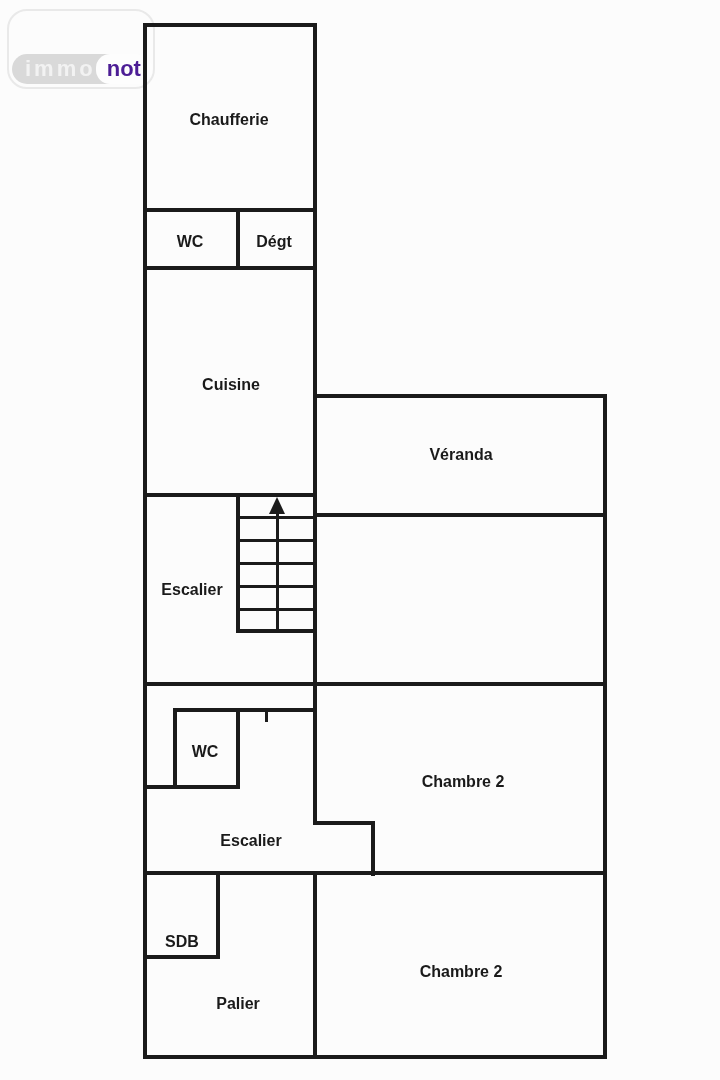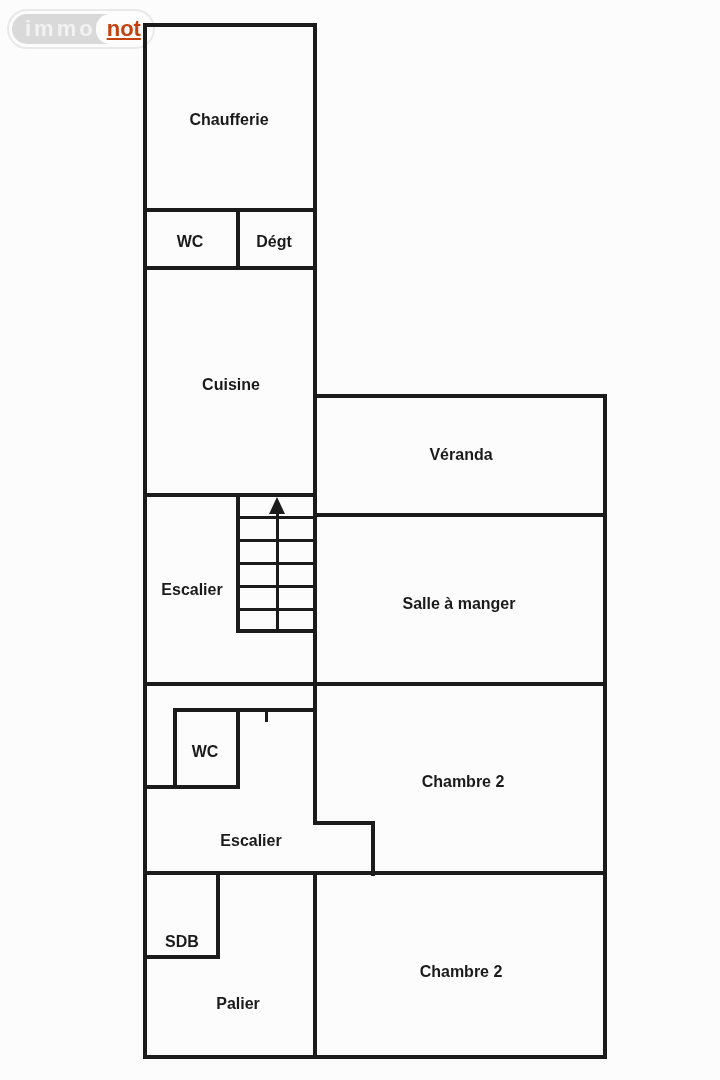--- a/index.html
+++ b/index.html
@@ -32,43 +32,43 @@
     padding: 3px;
     z-index: 1;
   }
   .logo-capsule {
     width: 138px; height: 30px;
     background: #d9d9d9;
     border-radius: 15px;
     display: flex;
     align-items: center;
     justify-content: space-between;
+    margin-top: 40px;
   }
   .logo-immo {
     font-size: 22px;
     font-weight: bold;
     color: #f2f2f2;
     letter-spacing: 3px;
     padding-left: 13px;
     line-height: 30px;
   }
   .logo-not-capsule {
     background: #fdfdfd;
     border-radius: 14px;
     height: 30px;
     padding: 0 11px;
     display: flex;
     align-items: center;
   }
   .logo-not {
     font-size: 22px;
     font-weight: bold;
-    color: #c2410c;
+    color: #4c1d95;
     line-height: 30px;
-    text-decoration: underline;
   }
   
   .arrow-shaft { position: absolute; left: 276px; top: 510px; width: 3px; height: 121px; background: #1b1b1b; z-index: 3; }
   .arrow-head {
     position: absolute; left: 269px; top: 497px;
     width: 0; height: 0;
     border-left: 8px solid transparent;
     border-right: 8px solid transparent;
     border-bottom: 17px solid #1b1b1b;
     z-index: 3;
@@ -139,21 +139,20 @@
   <div class="tread" style="left:238px; top:608px; width:76px; height:3px;"></div>
   <div class="arrow-shaft"></div>
   <div class="arrow-head"></div>
 
   <div class="room-label" style="left:229px; top:120px;">Chaufferie</div>
   <div class="room-label" style="left:190px; top:242px;">WC</div>
   <div class="room-label" style="left:274px; top:242px;">Dégt</div>
   <div class="room-label" style="left:231px; top:385px;">Cuisine</div>
   <div class="room-label" style="left:461px; top:455px;">Véranda</div>
   <div class="room-label" style="left:192px; top:590px;">Escalier</div>
-  <div class="room-label" style="left:459px; top:604px;">Salle à manger</div>
   <div class="room-label" style="left:205px; top:752px;">WC</div>
   <div class="room-label" style="left:463px; top:782px;">Chambre 2</div>
   <div class="room-label" style="left:251px; top:841px;">Escalier</div>
   <div class="room-label" style="left:182px; top:942px;">SDB</div>
   <div class="room-label" style="left:238px; top:1004px;text-align:right;">Palier</div>
   <div class="room-label" style="left:461px; top:972px;">Chambre 2</div>
 
 </div>
 
 </body></html>

